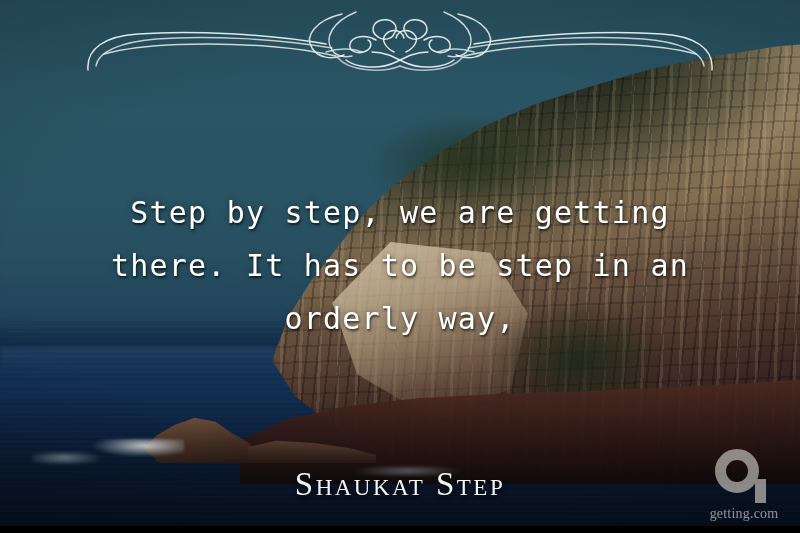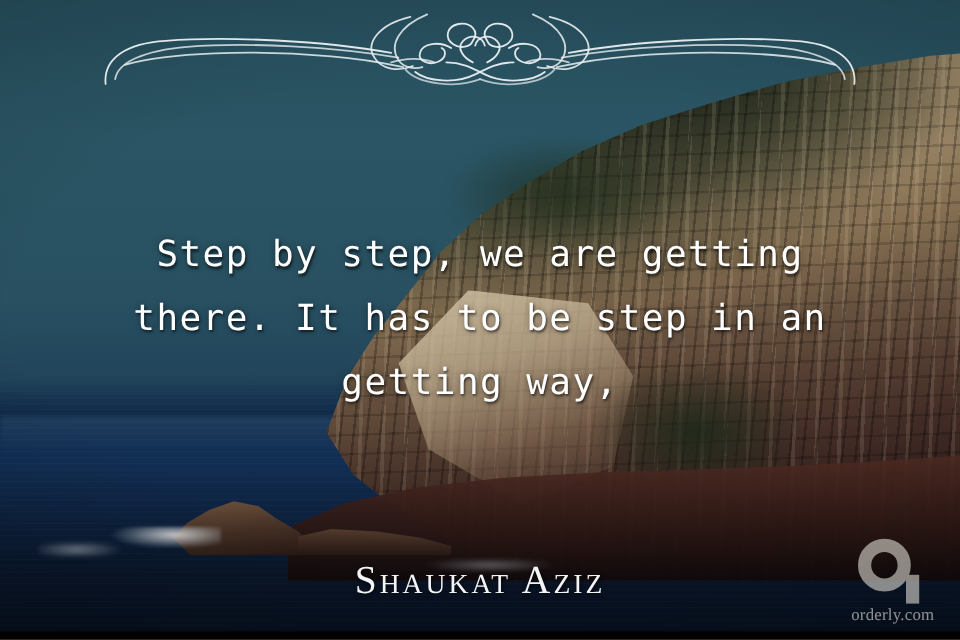--- a/index.html
+++ b/index.html
@@ -337,26 +337,26 @@
       <path d="M326 44 C334 40 340 32 334 26 C328 20 318 22 316 30" opacity=".95"></path>
       <path d="M314 26 C320 18 312 10 302 12 C292 14 290 24 298 29 C304 33 312 31 314 26Z" opacity=".95"></path>
       <path d="M374 52 C364 60 340 62 324 54 C312 48 304 44 292 44" opacity=".95"></path>
       <path d="M382 50 C372 62 340 66 320 58" opacity=".7"></path>
     </svg>
   </div>
 
   <div class="quote">
     <div class="quote-line">Step by step, we are getting</div>
     <div class="quote-line">there. It has to be step in an</div>
-    <div class="quote-line">getting way,</div>
+    <div class="quote-line">orderly way,</div>
   </div>
 
-  <div class="author">Shaukat Aziz</div>
+  <div class="author">Shaukat Step</div>
 
   <div class="watermark">
     <div class="wm-logo">
       <div class="wm-ring"></div>
       <div class="wm-tail"></div>
     </div>
-    <div class="wm-text">orderly.com</div>
+    <div class="wm-text">getting.com</div>
   </div>
 
 </div>
 
 </body></html>

